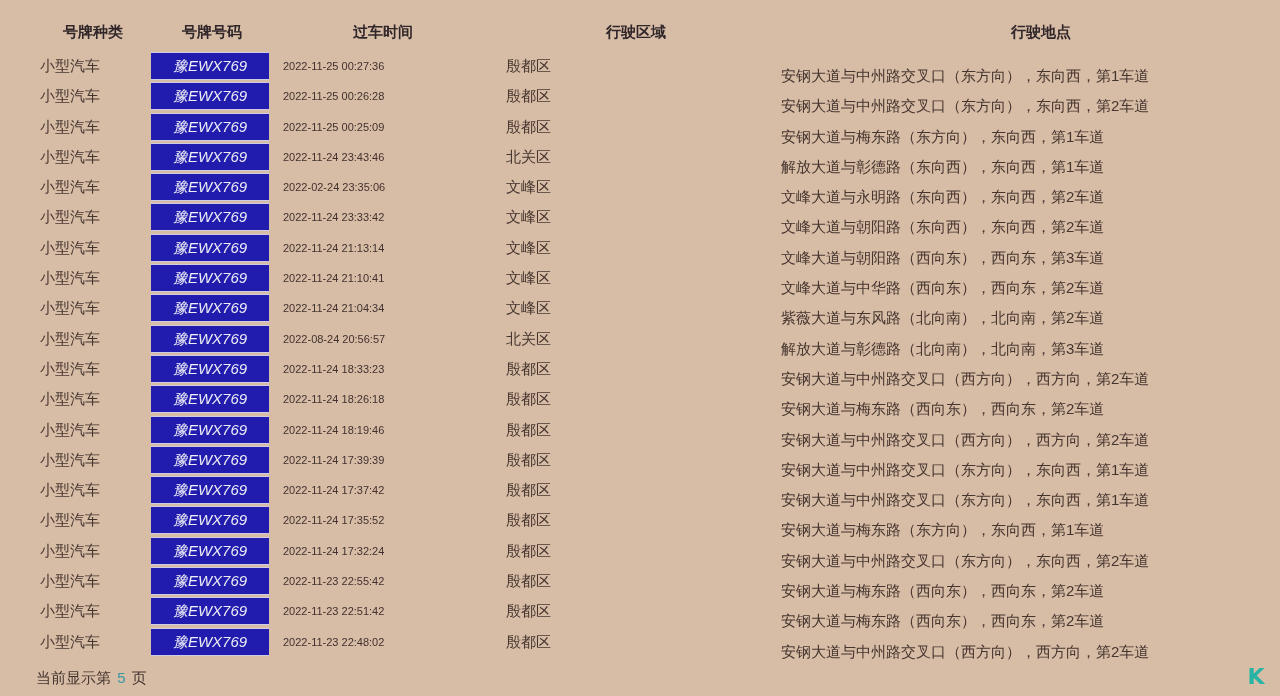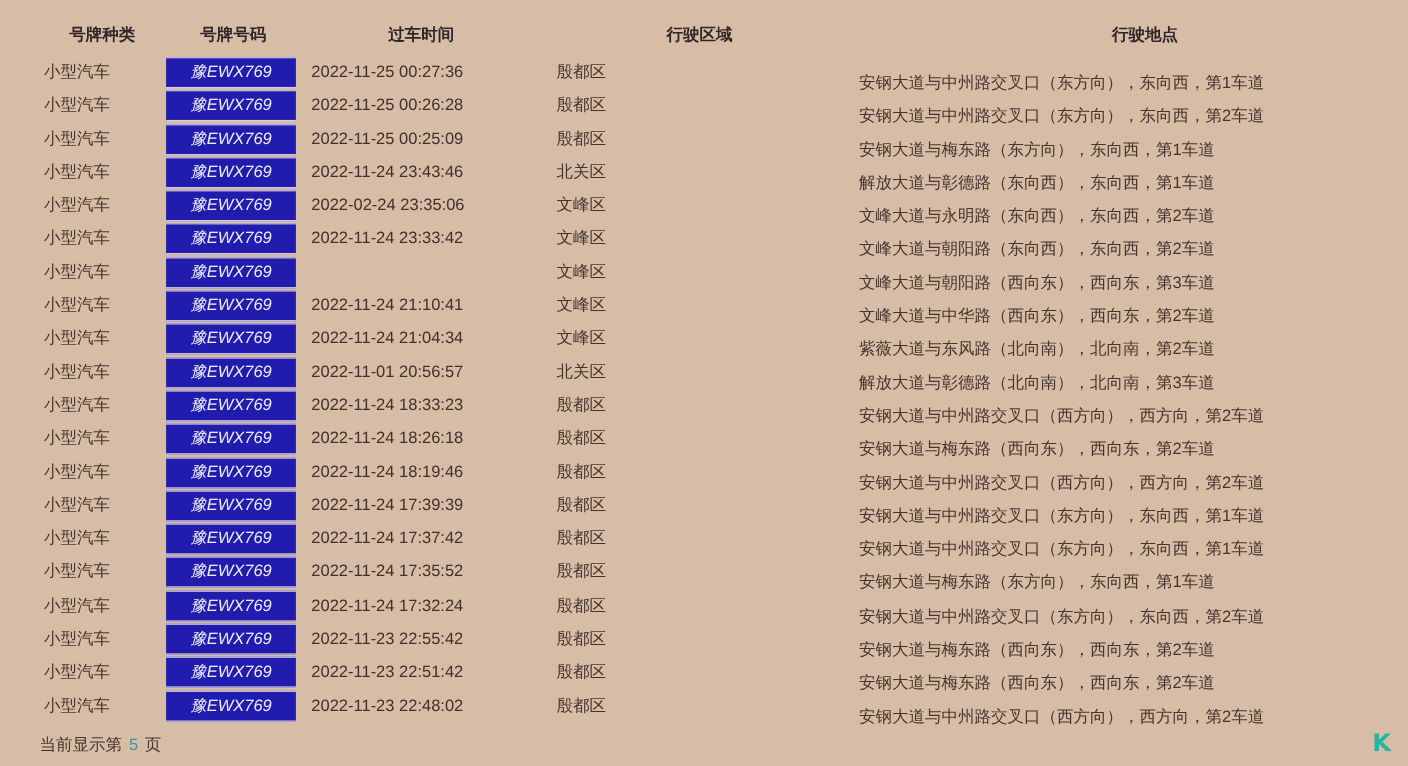--- a/index.html
+++ b/index.html
@@ -73,21 +73,21 @@
     height: 26px;
     line-height: 26px;
     background: #211cae;
     border-top: 1px solid #cfcde4;
     border-bottom: 1px solid #cfcde4;
     color: #eeeef6;
     text-align: center;
     font-size: 15px;
     font-style: italic;
   }
-  .cell.time { left: 267px; font-size: 15px; color: #41302e; }
+  .cell.time { left: 267px; font-size: 11px; color: #41302e; }
   .cell.district { left: 490px; width: 66px; }
   .cell.location { left: 765px; margin-top: 10px; }
 
   .footer {
     position: absolute;
     top: 668px;
     left: 20px;
     height: 20px;
     line-height: 20px;
     font-size: 15px;
@@ -171,20 +171,21 @@
     <div class="cell type">小型汽车</div>
     <div class="cell plate">豫EWX769</div>
     <div class="cell time">2022-11-24 23:33:42</div>
     <div class="cell district">文峰区</div>
     <div class="cell location">文峰大道与朝阳路（东向西），东向西，第2车道</div>
   </div>
 
   <div class="row">
     <div class="cell type">小型汽车</div>
     <div class="cell plate">豫EWX769</div>
+    <div class="cell time">2022-11-24 21:13:14</div>
     <div class="cell district">文峰区</div>
     <div class="cell location">文峰大道与朝阳路（西向东），西向东，第3车道</div>
   </div>
 
   <div class="row">
     <div class="cell type">小型汽车</div>
     <div class="cell plate">豫EWX769</div>
     <div class="cell time">2022-11-24 21:10:41</div>
     <div class="cell district">文峰区</div>
     <div class="cell location">文峰大道与中华路（西向东），西向东，第2车道</div>
@@ -194,21 +195,21 @@
     <div class="cell type">小型汽车</div>
     <div class="cell plate">豫EWX769</div>
     <div class="cell time">2022-11-24 21:04:34</div>
     <div class="cell district">文峰区</div>
     <div class="cell location">紫薇大道与东风路（北向南），北向南，第2车道</div>
   </div>
 
   <div class="row">
     <div class="cell type">小型汽车</div>
     <div class="cell plate">豫EWX769</div>
-    <div class="cell time">2022-11-01 20:56:57</div>
+    <div class="cell time">2022-08-24 20:56:57</div>
     <div class="cell district">北关区</div>
     <div class="cell location">解放大道与彰德路（北向南），北向南，第3车道</div>
   </div>
 
   <div class="row">
     <div class="cell type">小型汽车</div>
     <div class="cell plate">豫EWX769</div>
     <div class="cell time">2022-11-24 18:33:23</div>
     <div class="cell district">殷都区</div>
     <div class="cell location">安钢大道与中州路交叉口（西方向），西方向，第2车道</div>

